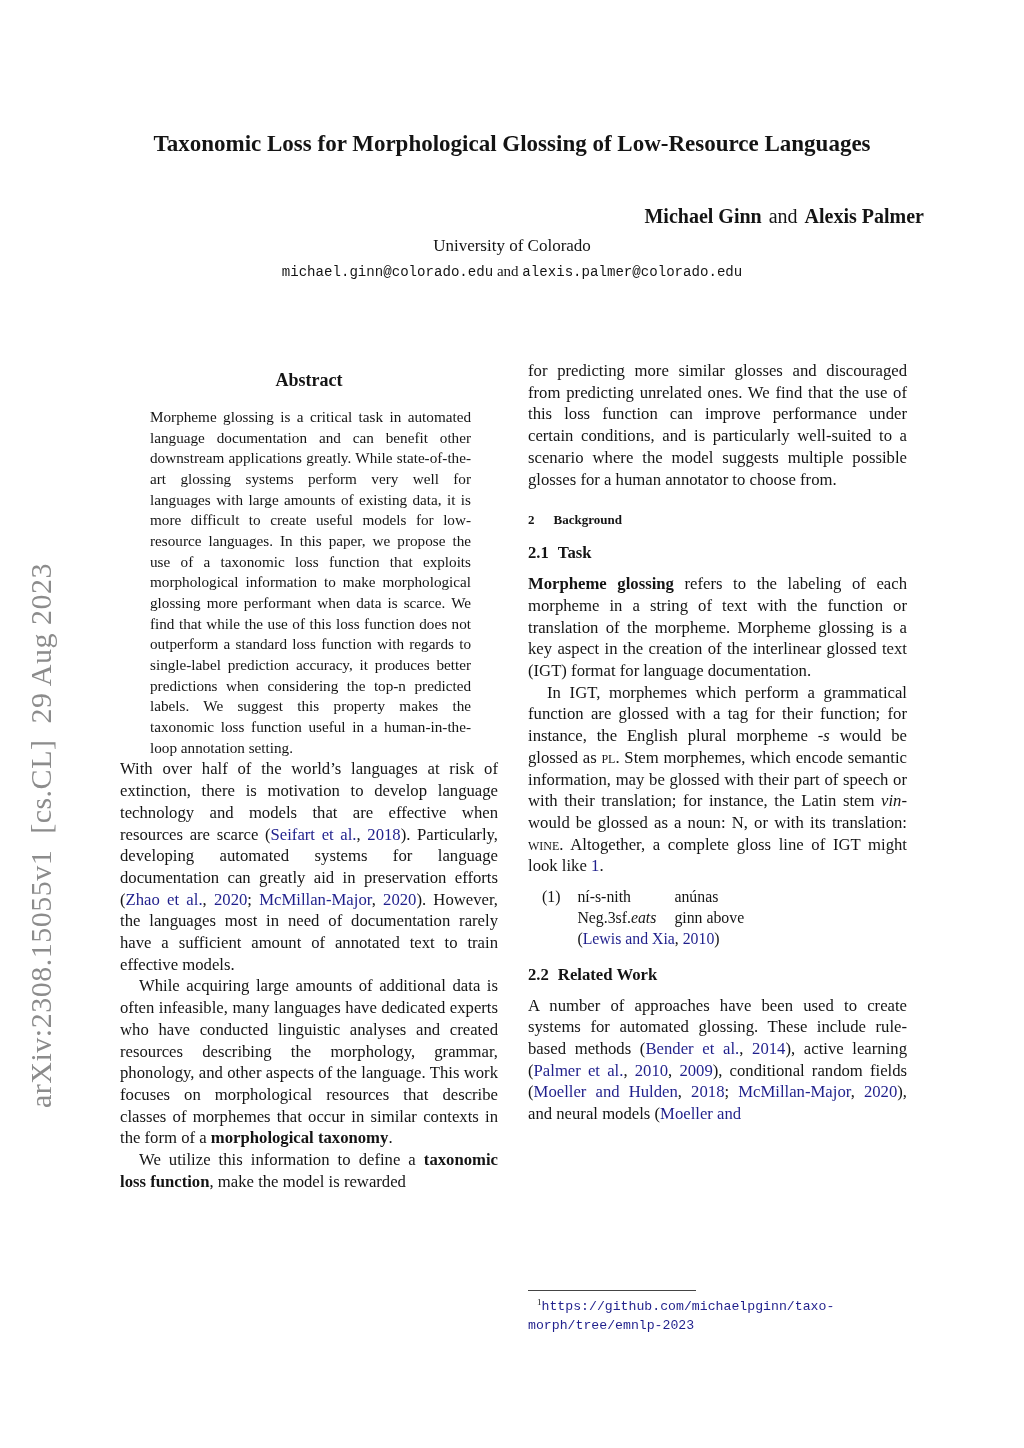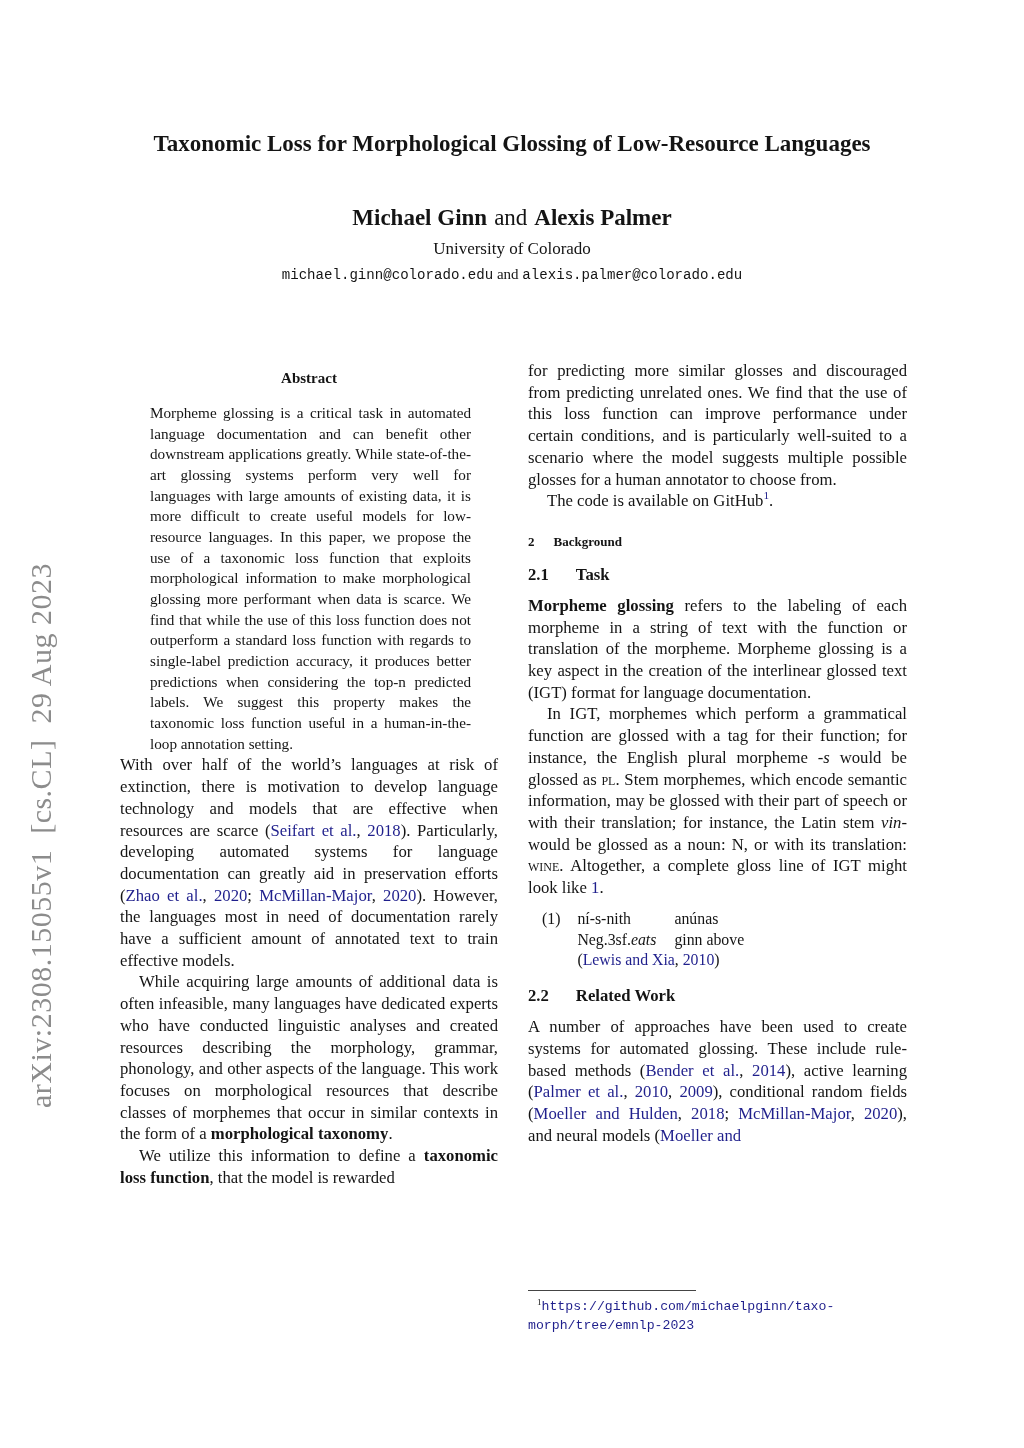--- a/index.html
+++ b/index.html
@@ -33,30 +33,30 @@
   }
   
   .header {
     position: absolute;
     top: 130px;
     left: 100px;
     width: 824px;
     text-align: center;
   }
   .title { font-size: 23px; font-weight: bold; line-height: 1.25; }
-  .authors { margin-top: 46px; font-size: 23px; }
+  .authors { margin-top: 46px; font-size: 20px; text-align: right; }
   .affiliation { margin-top: 8px; font-size: 17px; }
   .emails { margin-top: 7px; font-size: 15px; }
   
   .col { position: absolute; text-align: justify; }
   .col-left  { left: 120px; top: 366px; width: 378px; }
   .col-right { left: 528px; top: 360px; width: 379px; }
   .abstract-heading {
     text-align: center;
-    font-size: 15px;
+    font-size: 18px;
     font-weight: bold;
     margin: 4px 0 16px 0;
   }
   .abstract-body {
     font-size: 15.2px;
     line-height: 1.36;
     margin: 0 27px 0 30px;
     text-align: justify;
   }
   h2.sec {
@@ -65,21 +65,21 @@
     margin: 22px 0 13px 0;
     text-align: left;
   }
   h2.sec .secnum { margin-right: 19px; }
   h3.subsec {
     font-size: 16.7px;
     font-weight: bold;
     margin: 15px 0 10px 0;
     text-align: left;
   }
-  h3.subsec .secnum { margin-right: 27px; }
+  h3.subsec .secnum { margin-right: 9px; }
   p.body {
     font-size: 16.7px;
     line-height: 1.3;
     text-align: justify;
   }
   p.indent { text-indent: 19px; }
   
   .seg-b    { font-weight: bold; }
   .seg-i    { font-style: italic; }
   .seg-sc   { font-variant: small-caps; }
@@ -143,26 +143,25 @@
     <div class="affiliation">University of Colorado</div>
     <div class="emails"><span class="seg-mono">michael.ginn@colorado.edu</span><span> and </span><span class="seg-mono">alexis.palmer@colorado.edu</span></div>
   </div>
 
   <section class="col col-left">
     <h3 class="abstract-heading">Abstract</h3>
     <p class="abstract-body">Morpheme glossing is a critical task in automated language documentation and can benefit other downstream applications greatly. While state-of-the-art glossing systems perform very well for languages with large amounts of existing data, it is more difficult to create useful models for low-resource languages. In this paper, we propose the use of a taxonomic loss function that exploits morphological information to make morphological glossing more performant when data is scarce. We find that while the use of this loss function does not outperform a standard loss function with regards to single-label prediction accuracy, it produces better predictions when considering the top-n predicted labels. We suggest this property makes the taxonomic loss function useful in a human-in-the-loop annotation setting.</p>
 
     <p class="body"><span>With over half of the world’s languages at risk of extinction, there is motivation to develop language technology and models that are effective when resources are scarce (</span><span class="seg-link">Seifart et al.</span><span>, </span><span class="seg-link">2018</span><span>). Particularly, developing automated systems for language documentation can greatly aid in preservation efforts (</span><span class="seg-link">Zhao et al.</span><span>, </span><span class="seg-link">2020</span><span>; </span><span class="seg-link">McMillan-Major</span><span>, </span><span class="seg-link">2020</span><span>). However, the languages most in need of documentation rarely have a sufficient amount of annotated text to train effective models.</span></p>
     <p class="body indent"><span>While acquiring large amounts of additional data is often infeasible, many languages have dedicated experts who have conducted linguistic analyses and created resources describing the morphology, grammar, phonology, and other aspects of the language. This work focuses on morphological resources that describe classes of morphemes that occur in similar contexts in the form of a </span><span class="seg-b">morphological taxonomy</span><span>.</span></p>
-    <p class="body indent"><span>We utilize this information to define a </span><span class="seg-b">taxonomic loss function</span><span>, that the model is rewarded</span></p>
+    <p class="body indent"><span>We utilize this information to define a </span><span class="seg-b">taxonomic loss function</span><span>, make the model is rewarded</span></p>
   </section>
 
   <section class="col col-right">
     <p class="body"><span>for predicting more similar glosses and discouraged from predicting unrelated ones. We find that the use of this loss function can improve performance under certain conditions, and is particularly well-suited to a scenario where the model suggests multiple possible glosses for a human annotator to choose from.</span></p>
-    <p class="body indent"><span>The code is available on GitHub</span><span class="seg-link seg-sup">1</span><span>.</span></p>
 
     <h2 class="sec"><span class="secnum">2</span><span>Background</span></h2>
 
     <h3 class="subsec"><span class="secnum">2.1</span><span>Task</span></h3>
     <p class="body"><span class="seg-b">Morpheme glossing</span><span> refers to the labeling of each morpheme in a string of text with the function or translation of the morpheme. Morpheme glossing is a key aspect in the creation of the interlinear glossed text (IGT) format for language documentation.</span></p>
     <p class="body indent"><span>In IGT, morphemes which perform a grammatical function are glossed with a tag for their function; for instance, the English plural morpheme </span><span class="seg-i">-s</span><span> would be glossed as </span><span class="seg-sc">pl</span><span>. Stem morphemes, which encode semantic information, may be glossed with their part of speech or with their translation; for instance, the Latin stem </span><span class="seg-i">vin-</span><span> would be glossed as a noun: N, or with its translation: </span><span class="seg-sc">wine</span><span>. Altogether, a complete gloss line of IGT might look like </span><span class="seg-link">1</span><span>.</span></p>
 
     <div class="example">
       <span class="ex-num">(1)</span>
       <div class="ex-content">

